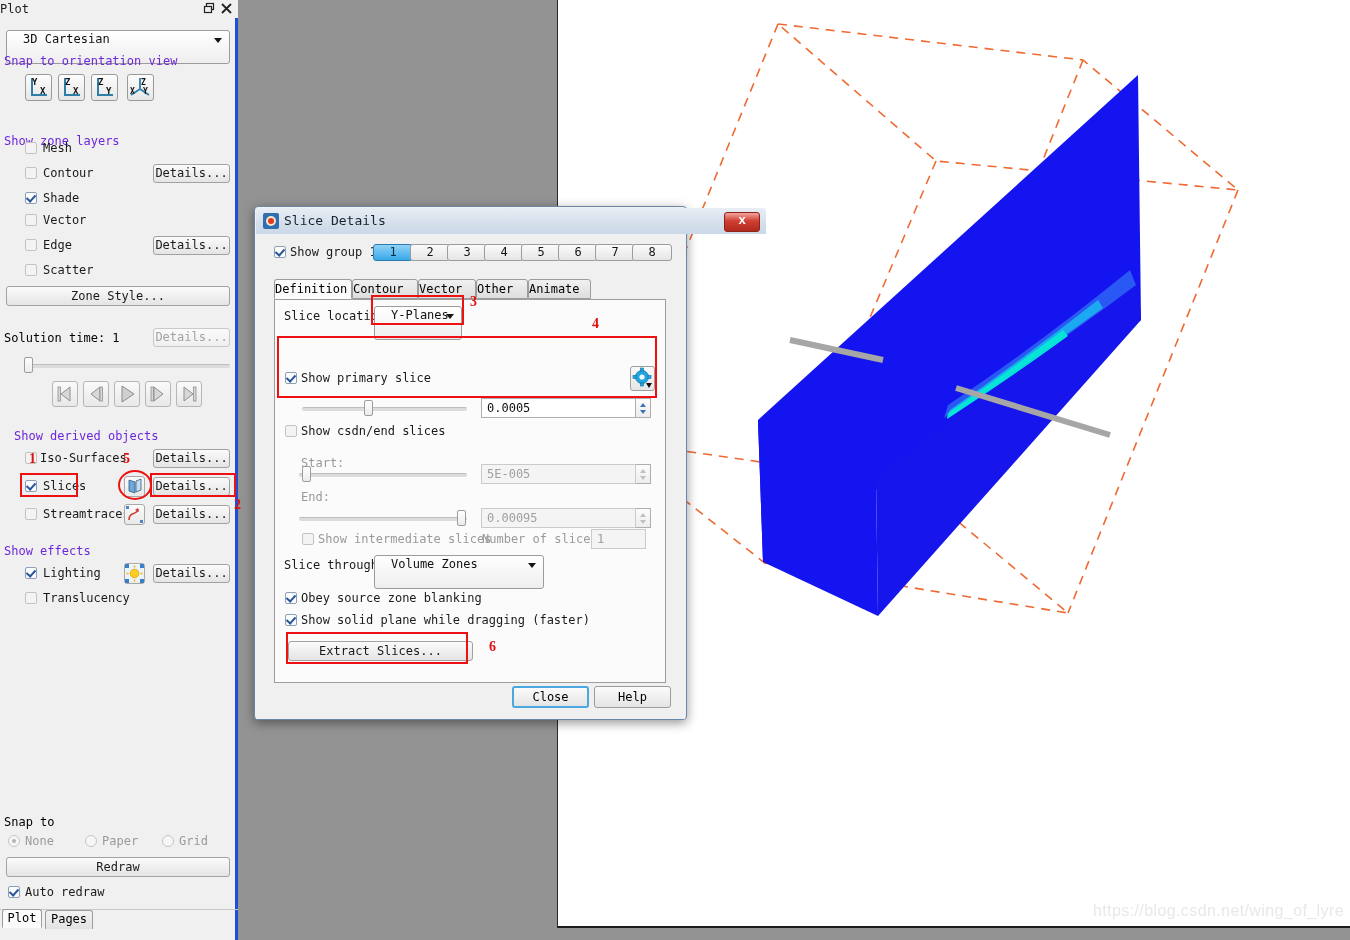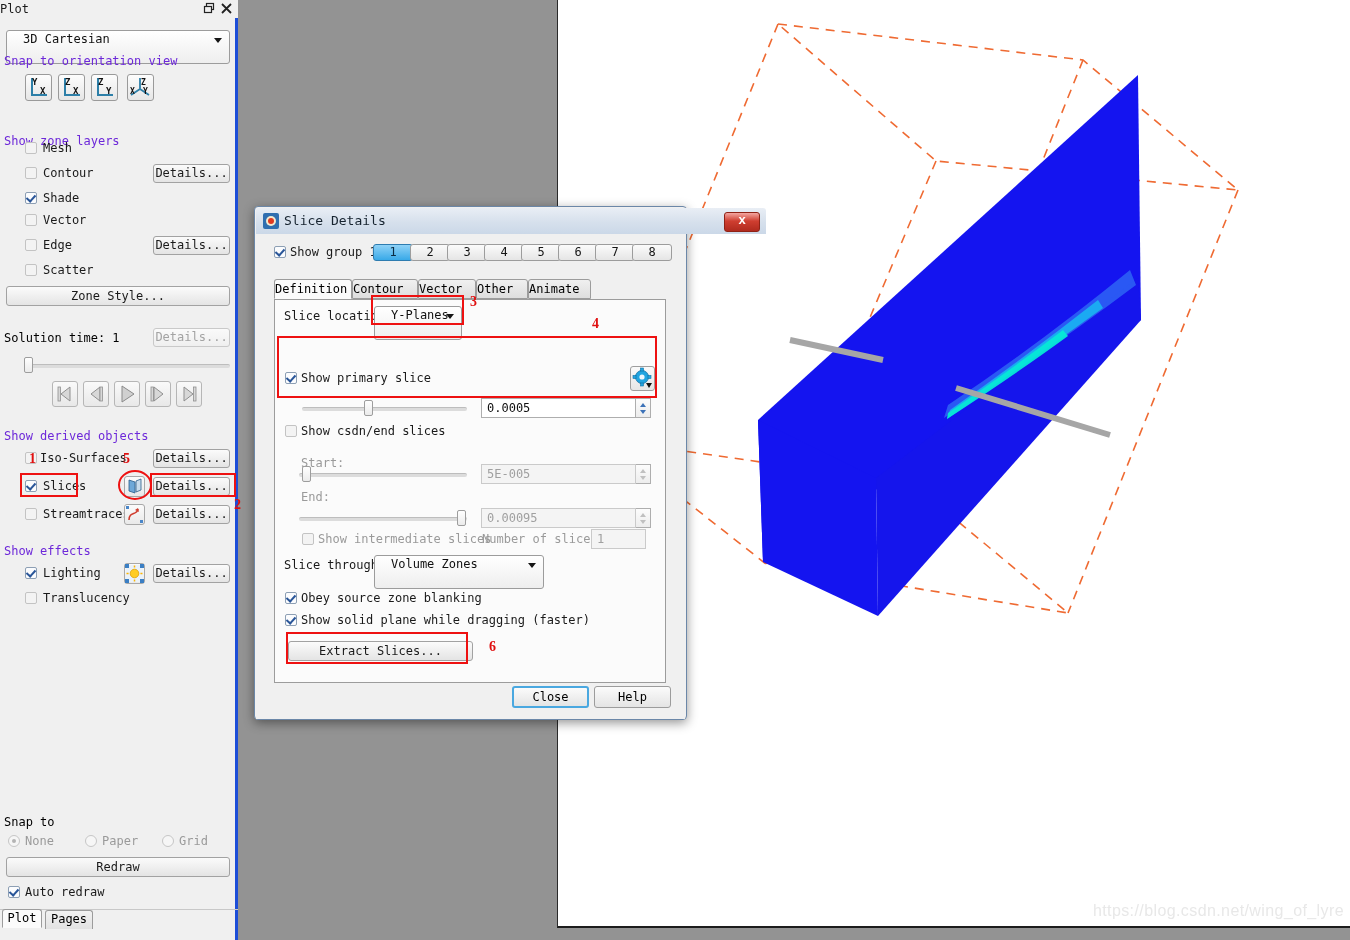--- a/index.html
+++ b/index.html
@@ -328,21 +328,21 @@
         <path d="M8,5 L8,19 L17,12 Z" fill="#d8d8d8" stroke="#8f8f8f"></path>
       </svg>
   </div>
   <div class="media-btn" style="left:176px;top:381px;">
     <svg width="24" height="24" viewBox="0 0 24 24">
         <path d="M7,5 L7,19 L16,12 Z" fill="#d8d8d8" stroke="#8f8f8f"></path>
         <rect x="16.5" y="5" width="2.5" height="14" fill="#d8d8d8" stroke="#8f8f8f" stroke-width=".8"></rect>
       </svg>
   </div>
 
-  <div class="sec-label" style="left:4px;top:429px;">Show derived objects</div>
+  <div class="sec-label" style="left:14px;top:429px;">Show derived objects</div>
 
   <div class="cb off" style="left:25px;top:452px;"></div>
   <div class="cb-lbl" style="left:40px;top:451px;">Iso-Surfaces</div>
   <div class="btn" style="left:153px;top:449px;width:77px;">Details...</div>
 
   <div class="cb on" style="left:25px;top:480px;"></div>
   <div class="cb-lbl" style="left:43px;top:479px;">Slices</div>
   <div class="icon-btn" style="left:124px;top:476px;">
     <svg width="19" height="19" viewBox="0 0 19 19">
         <path d="M4,3 L10,5 L10,16 L4,14 Z" fill="#6ea8d8" stroke="#2b5d8a" stroke-width=".8"></path>

